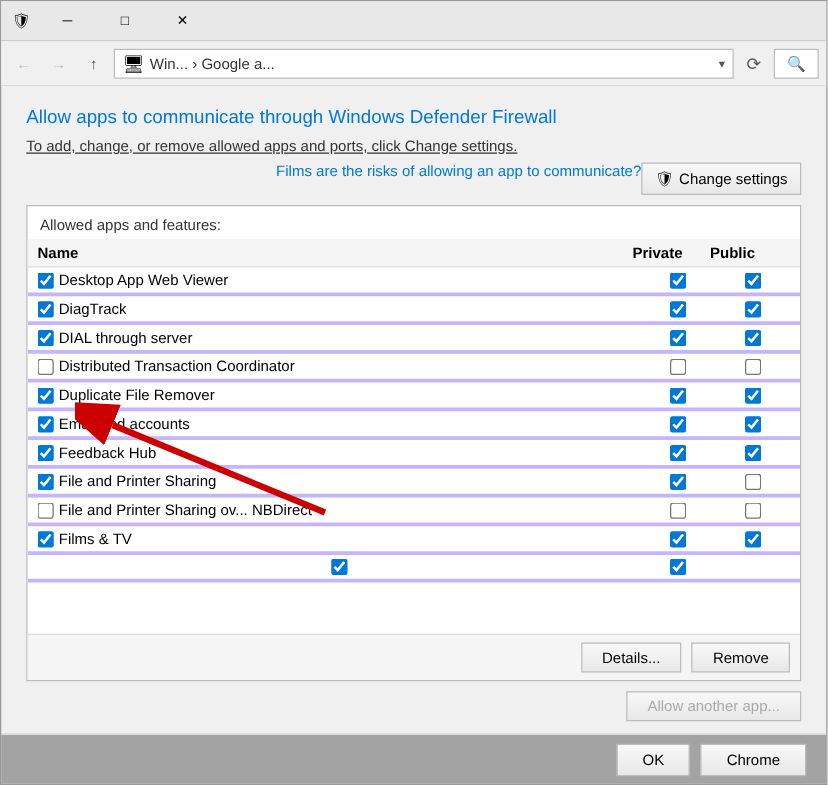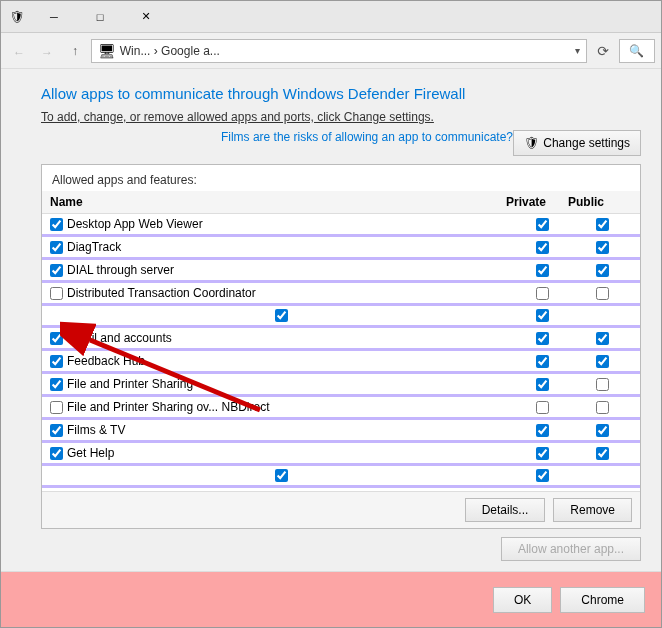--- a/index.html
+++ b/index.html
@@ -129,21 +129,20 @@
       justify-content: center;
     }
 
     
     .main-content {
       flex: 1;
       padding: 16px 20px 10px 20px;
       overflow: hidden;
       display: flex;
       flex-direction: column;
-      margin-left: 20px;
     }
     .page-title {
       font-size: 15px;
       color: #0078d7;
       margin-bottom: 8px;
     }
     .page-desc {
       font-size: 12px;
       color: #333;
       margin-bottom: 6px;
@@ -244,22 +243,22 @@
       cursor: pointer;
       font-size: 12px;
     }
     .panel-btn:disabled {
       color: #aaa;
       cursor: default;
     }
 
     
     .window-footer {
-      height: 56px;
-      background: #fca5a5;
+      height: 40px;
+      background: #a3a3a3;
       border-top: 1px solid #ddd;
       display: flex;
       align-items: center;
       justify-content: flex-end;
       padding: 0 16px;
       gap: 8px;
       flex-shrink: 0;
     }
     .footer-btn {
       height: 26px;
@@ -374,20 +373,24 @@
       <span>Distributed Transaction Coordinator</span>
     </div>
     <div class="col-check">
       <input type="checkbox" style="">
     </div>
     <div class="col-check">
       <input type="checkbox" style="">
     </div>
   </div>
             <div class="table-row">
+    <div class="row-name">
+      <input type="checkbox" checked="" style="">
+      <span>Duplicate File Remover</span>
+    </div>
     <div class="col-check">
       <input type="checkbox" checked="" style="">
     </div>
     <div class="col-check">
       <input type="checkbox" checked="" style="">
     </div>
   </div>
             <div class="table-row">
     <div class="row-name">
       <input type="checkbox" checked="" style="">
@@ -433,32 +436,20 @@
       <input type="checkbox" style="">
     </div>
     <div class="col-check">
       <input type="checkbox" style="">
     </div>
   </div>
             <div class="table-row">
     <div class="row-name">
       <input type="checkbox" checked="" style="">
       <span>Films &amp; TV</span>
-    </div>
-    <div class="col-check">
-      <input type="checkbox" checked="" style="">
-    </div>
-    <div class="col-check">
-      <input type="checkbox" checked="" style="">
-    </div>
-  </div>
-            <div class="table-row">
-    <div class="row-name">
-      <input type="checkbox" checked="" style="">
-      <span>Get Help</span>
     </div>
     <div class="col-check">
       <input type="checkbox" checked="" style="">
     </div>
     <div class="col-check">
       <input type="checkbox" checked="" style="">
     </div>
   </div>
             <div class="table-row">
     <div class="col-check">

